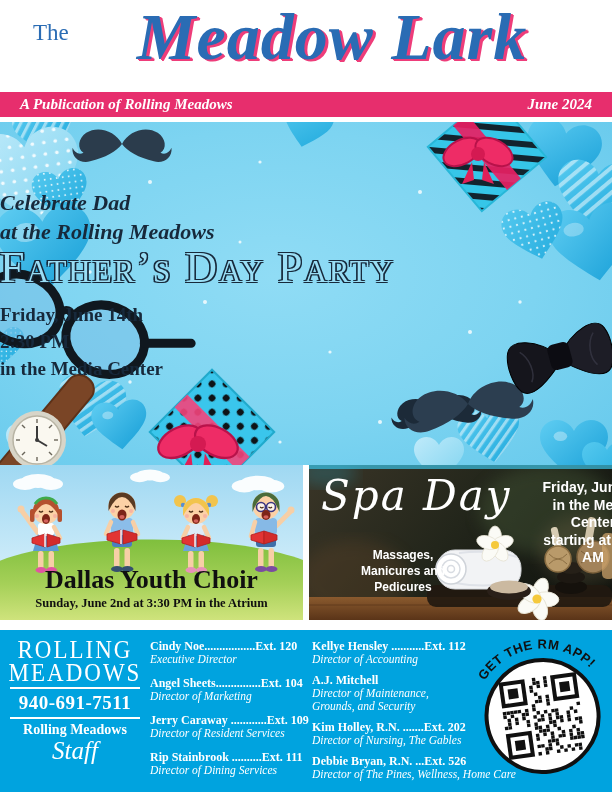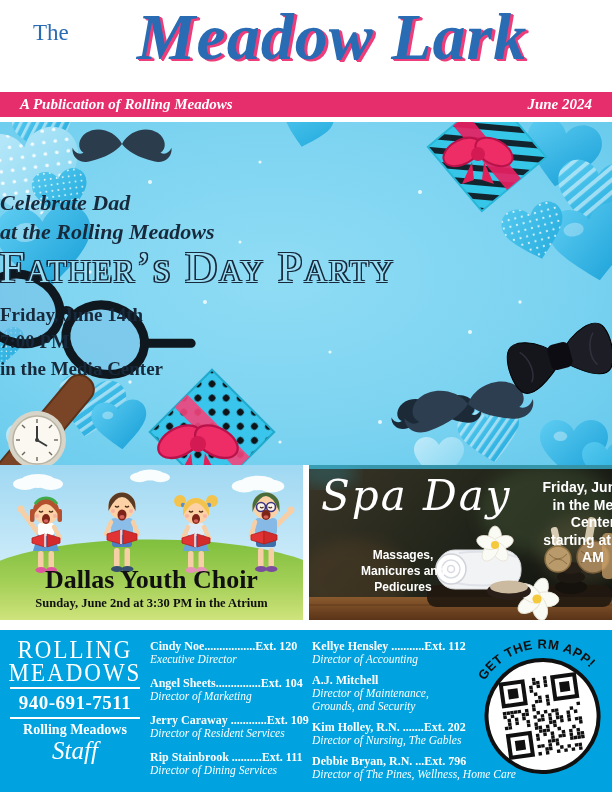--- a/index.html
+++ b/index.html
@@ -280,21 +280,21 @@
       </g>
     </svg>
 
     <div class="hero-intro">
       <div>Celebrate Dad</div>
       <div>at the Rolling Meadows</div>
     </div>
     <div class="hero-title">Father’s Day Party</div>
     <div class="hero-when">
       <div>Friday, June 14th</div>
-      <div>7:00 PM</div>
+      <div>2:30 PM</div>
       <div>in the Media Center</div>
     </div>
   </div>
 
   <div class="sections">
 
     <div class="choir">
       <svg viewBox="0 0 303 155" width="303" height="155">
         <defs>
           <linearGradient id="skyGrad" x1="0" y1="0" x2="0" y2="1">
@@ -547,21 +547,21 @@
       </div>
       <div class="staff-entry">
         <div class="staff-name">A.J. Mitchell</div>
         <div class="staff-title wrap">Director of Maintenance, Grounds, and Security</div>
       </div>
       <div class="staff-entry">
         <div class="staff-name">Kim Holley, R.N. .......Ext. 202</div>
         <div class="staff-title">Director of Nursing, The Gables</div>
       </div>
       <div class="staff-entry">
-        <div class="staff-name">Debbie Bryan, R.N. ...Ext. 796</div>
+        <div class="staff-name">Debbie Bryan, R.N. ...Ext. 526</div>
         <div class="staff-title">Director of The Pines, Wellness, Home Care</div>
       </div>
     </div>
 
     <div class="qr-wrap">
       <svg viewBox="0 0 132 158" width="132" height="158">
         <g transform="rotate(-8 66 80)">
           <path id="qrArcPath" d="M 10 46 A 68 68 0 0 1 122 46" fill="none"></path>
           <text font-family="Liberation Sans, sans-serif" font-size="13" font-weight="700" fill="#101010" letter-spacing="0.5">
             <textPath href="#qrArcPath" startOffset="6">GET THE RM APP!</textPath>

